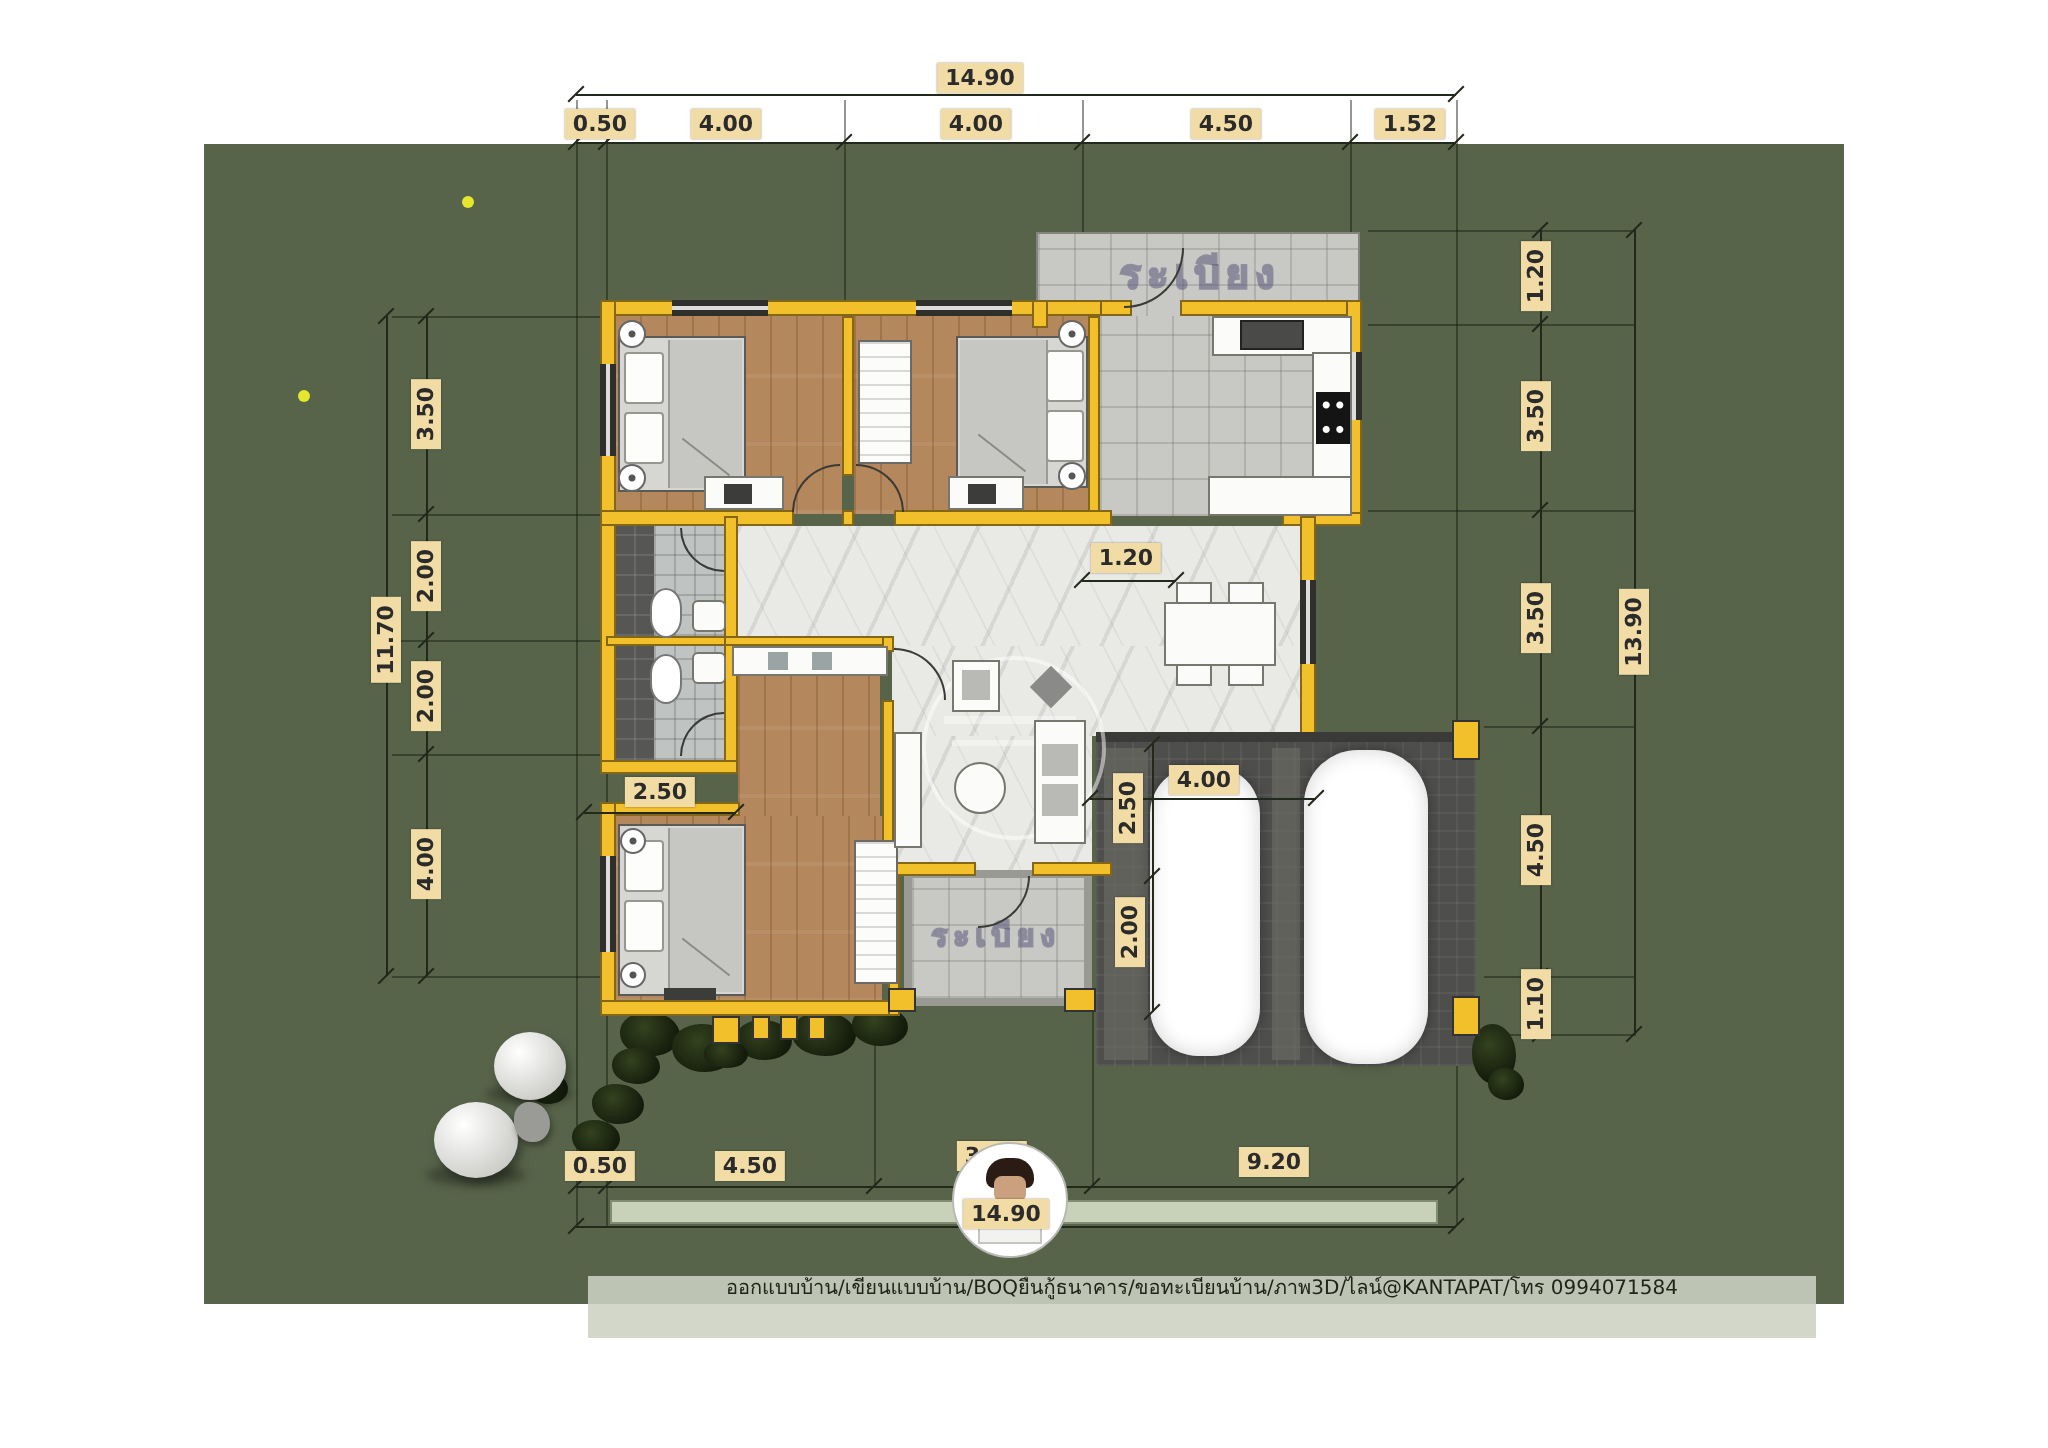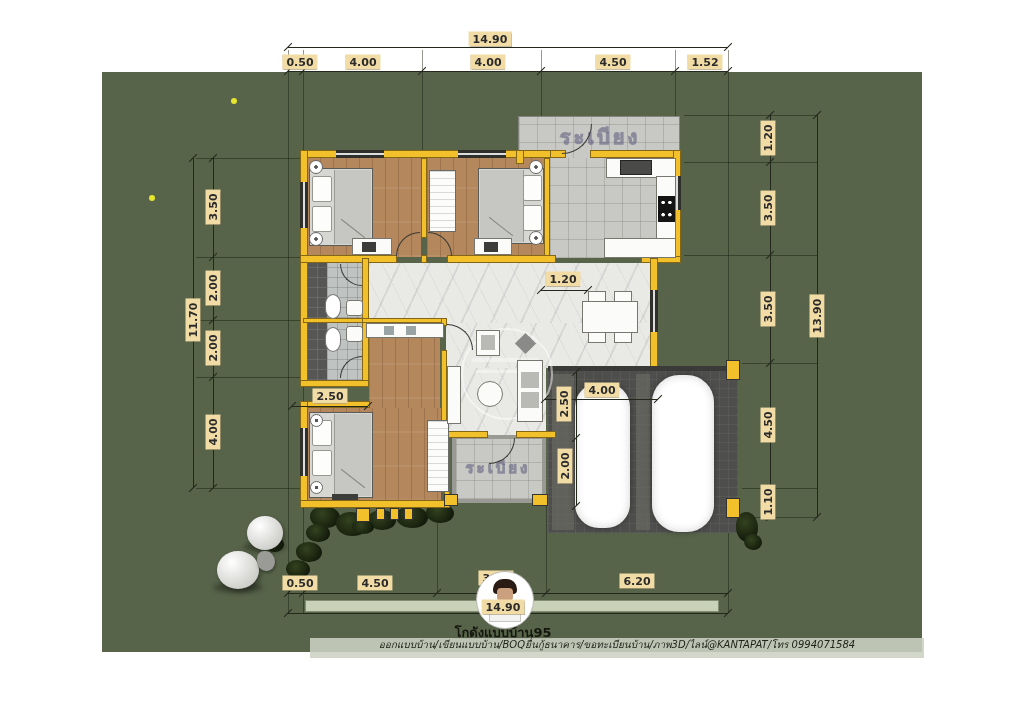--- a/index.html
+++ b/index.html
@@ -319,21 +319,21 @@
 
   <div class="abs dline-h" style="left:288px;top:593px;width:440px;"></div>
   <div class="abs tick" style="left:288px;top:593px;"></div>
   <div class="abs tick" style="left:303px;top:593px;"></div>
   <div class="abs tick" style="left:437px;top:593px;"></div>
   <div class="abs tick" style="left:546px;top:593px;"></div>
   <div class="abs tick" style="left:728px;top:593px;"></div>
   <div class="abs dim-label" style="left:300px;top:583px;">0.50</div>
   <div class="abs dim-label" style="left:375px;top:583px;">4.50</div>
   <div class="abs dim-label" style="left:496px;top:578px;">3.50</div>
-  <div class="abs dim-label" style="left:637px;top:581px;">6.20</div>
+  <div class="abs dim-label" style="left:637px;top:581px;">9.20</div>
   <div class="abs dline-h" style="left:288px;top:613px;width:440px;"></div>
   <div class="abs tick" style="left:288px;top:613px;"></div>
   <div class="abs tick" style="left:728px;top:613px;"></div>
 
   <div class="abs dline-h" style="left:541px;top:290px;width:47px;"></div>
   <div class="abs tick" style="left:541px;top:290px;"></div>
   <div class="abs tick" style="left:588px;top:290px;"></div>
   <div class="abs dim-label" style="left:563px;top:279px;">1.20</div>
   <div class="abs dline-h" style="left:292px;top:406px;width:76px;"></div>
   <div class="abs tick" style="left:292px;top:406px;"></div>
@@ -350,16 +350,15 @@
   <div class="abs dim-label v" style="left:564px;top:404px;">2.50</div>
   <div class="abs dim-label v" style="left:565px;top:466px;">2.00</div>
 
   <div id="path-bar" class="abs" style="left:305px;top:600px;width:414px;height:12px;"></div>
   <div id="logo" class="abs" style="left:476px;top:571px;width:56px;height:56px;">
     <div class="abs" style="left:16px;top:7px;width:24px;height:15px;background:#2a1c14;border-radius:10px 10px 4px 4px;"></div>
     <div class="abs" style="left:20px;top:16px;width:16px;height:13px;background:#caa07e;border-radius:4px;"></div>
     <div class="abs" style="left:12px;top:28px;width:32px;height:22px;background:#f2f2f0;border:1px solid #c5c5c2;border-radius:8px 8px 0 0;box-sizing:border-box;"></div>
   </div>
   <div class="abs dim-label top6" style="left:503px;top:607px;">14.90</div>
-  <div id="title" class="abs" style="left:380px;top:622px;width:246px;">โกดังแบบบ้าน95</div>
-  <div id="footer-bar" class="abs" style="left:310px;top:638px;width:614px;height:20px;font-style:italic;">ออกแบบบ้าน/เขียนแบบบ้าน/BOQยื่นกู้ธนาคาร/ขอทะเบียนบ้าน/ภาพ3D/ไลน์@KANTAPAT/โทร 0994071584</div>
+  <div id="footer-bar" class="abs" style="left:294px;top:638px;width:614px;height:31px;">ออกแบบบ้าน/เขียนแบบบ้าน/BOQยื่นกู้ธนาคาร/ขอทะเบียนบ้าน/ภาพ3D/ไลน์@KANTAPAT/โทร 0994071584</div>
 
 </div>
 
 </body></html>

